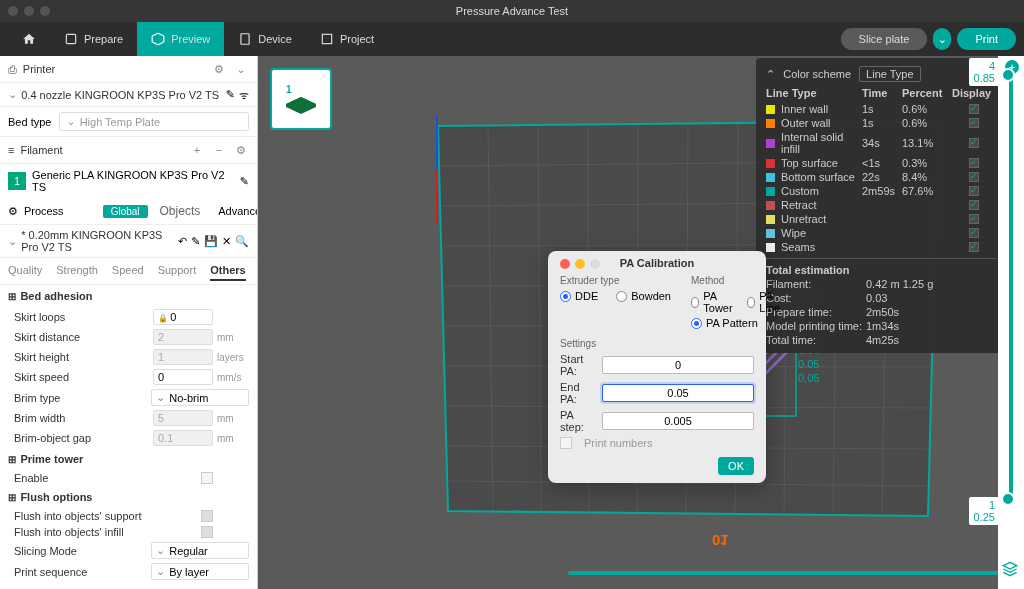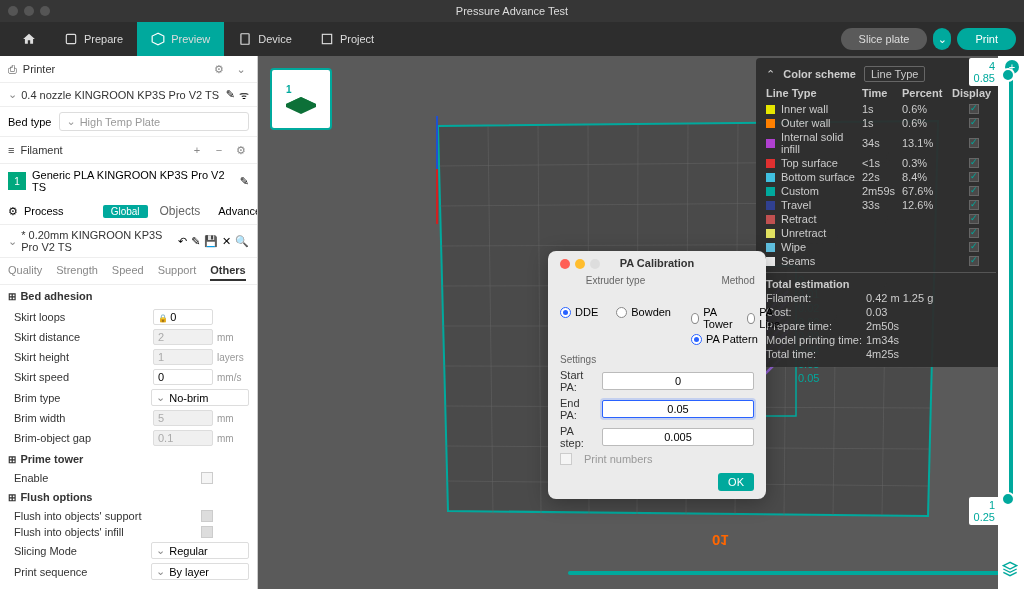--- a/index.html
+++ b/index.html
@@ -74,21 +74,21 @@
 .legend-hr{height:1px;background:#555;margin:4px 10px;}
 .legend-info{padding:1px 10px;display:flex;}
 .legend-info .l{width:100px;}
 .dialog{position:absolute;left:290px;top:195px;width:218px;background:#ebebeb;border-radius:8px;box-shadow:0 4px 20px rgba(0,0,0,0.3);padding:8px 12px;}
 .dtraffic{display:flex;gap:5px;margin-bottom:0;}
 .dtraffic span{width:10px;height:10px;border-radius:50%;}
 .dt-r{background:#ff5f56;}.dt-y{background:#ffbd2e;}.dt-g{background:#ddd;}
 .dtitle{text-align:center;margin-top:-12px;font-weight:600;color:#333;margin-bottom:6px;}
 .dcols{display:flex;gap:20px;}
 .dcol{flex:1;}
-.dcol-hdr{color:#666;font-size:10px;margin-bottom:20px;text-align:center;}
+.dcol-hdr{color:#666;font-size:10px;margin-bottom:4px;}
 .radio-row{display:flex;align-items:center;gap:4px;margin-bottom:3px;}
 .radio{width:11px;height:11px;border-radius:50%;border:1px solid #888;background:#fff;position:relative;}
 .radio.on{border-color:#2962ff;}
 .radio.on::after{content:"";position:absolute;left:2px;top:2px;width:5px;height:5px;background:#2962ff;border-radius:50%;}
 .dsec{color:#666;font-size:10px;margin:6px 0 4px;}
 .drow{display:flex;align-items:center;margin-bottom:4px;gap:6px;}
 .drow label{width:55px;color:#333;}
 .drow input{flex:1;border:1px solid #bbb;padding:2px 4px;text-align:center;border-radius:2px;}
 .drow input.active{border-color:#2962ff;box-shadow:0 0 0 2px rgba(41,98,255,0.2);}
 .ok-btn{float:right;background:#00a99d;color:#fff;padding:3px 10px;border-radius:3px;cursor:pointer;margin-top:4px;}
@@ -336,21 +336,21 @@
     <div class="plate-label">01</div>
 
     <div class="hslider">
       
       
     </div>
 
     <div class="legend-panel">
       <div class="legend-hdr">
         <span>⌃</span>
-        <span style="font-weight:700">Color scheme</span>
+        <span style="font-weight:400">Color scheme</span>
         <span class="legend-sel">Line Type</span>
       </div>
       <div class="legend-cols">
         <span>Line Type</span>
         <span>Time</span>
         <span>Percent</span>
         <span>Display</span>
       </div>
       <div id="legend-rows">
           <div class="legend-row">
@@ -396,29 +396,20 @@
             <span class="pct">8.4%</span>
             <span class="disp">
               <span class="cb on"></span>
             </span>
           </div>
           <div class="legend-row">
             <span class="sw" style="background:#00a99d"></span>
             <span class="name">Custom</span>
             <span class="time">2m59s</span>
             <span class="pct">67.6%</span>
-            <span class="disp">
-              <span class="cb on"></span>
-            </span>
-          </div>
-          <div class="legend-row">
-            <span class="sw" style="background:#304090"></span>
-            <span class="name">Travel</span>
-            <span class="time">33s</span>
-            <span class="pct">12.6%</span>
             <span class="disp">
               <span class="cb on"></span>
             </span>
           </div>
           <div class="legend-row">
             <span class="sw" style="background:#c05050"></span>
             <span class="name">Retract</span>
             <span class="time"></span>
             <span class="pct"></span>
             <span class="disp">

